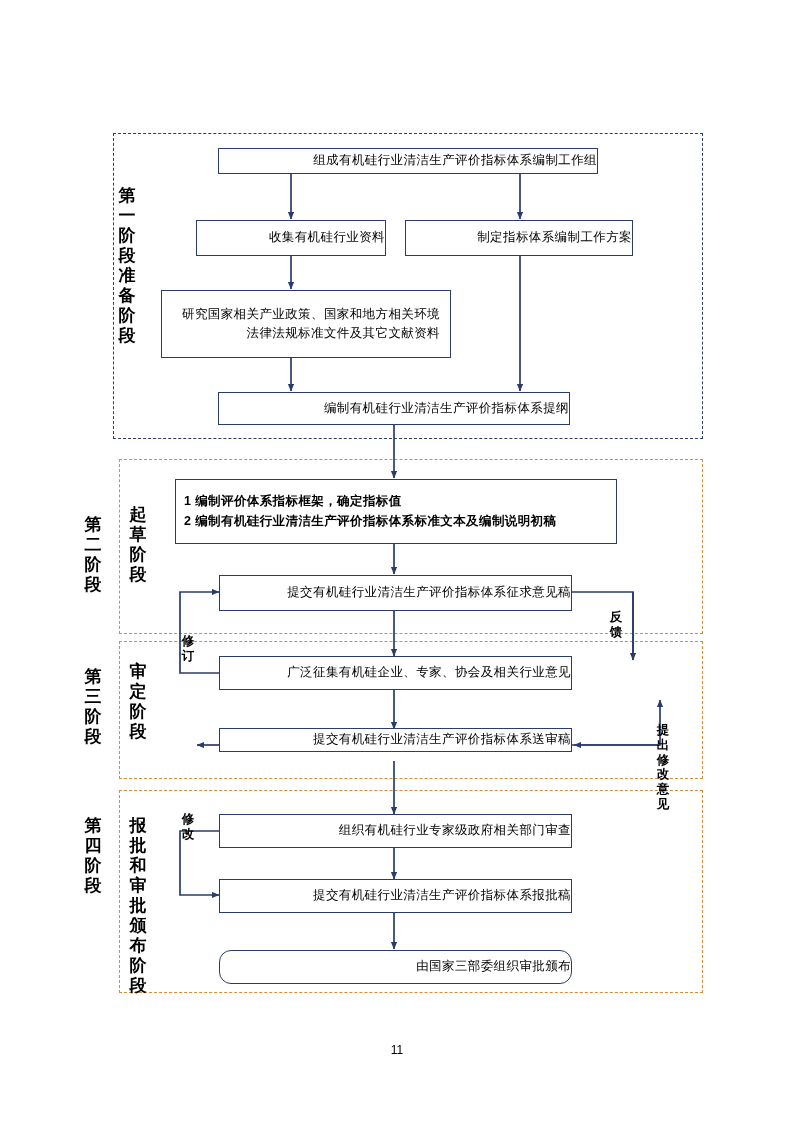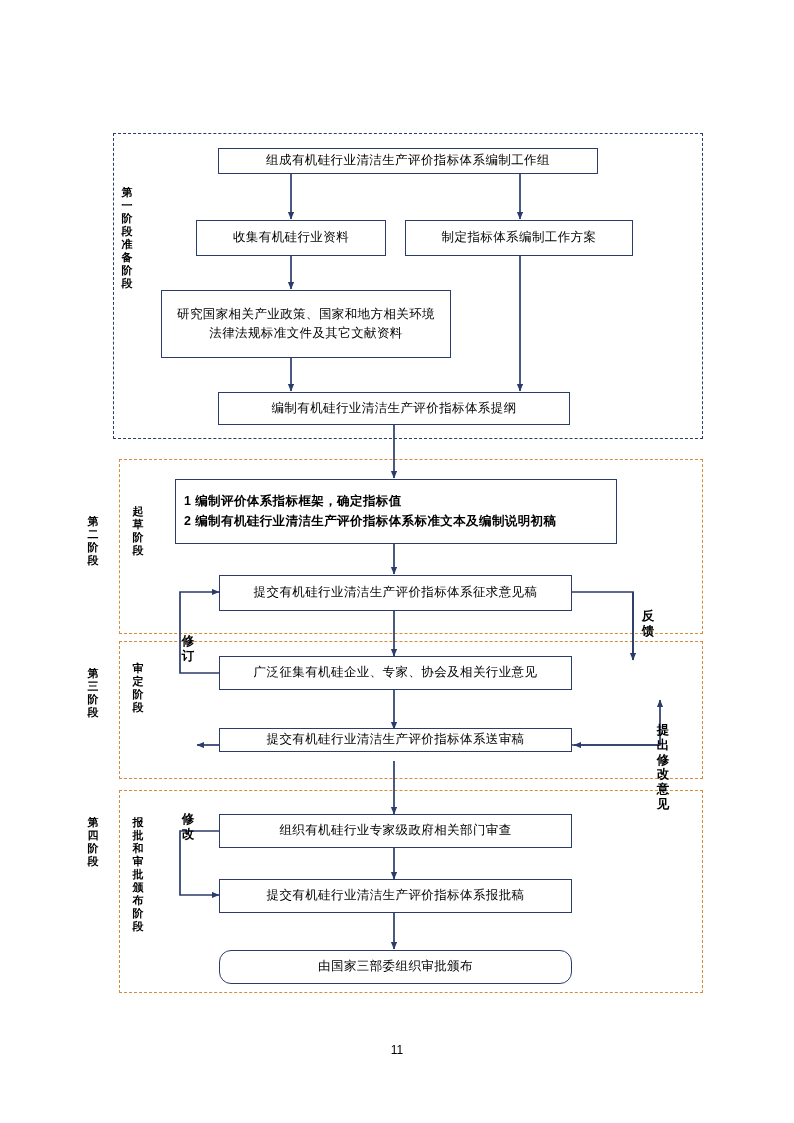--- a/index.html
+++ b/index.html
@@ -15,32 +15,32 @@
     position:absolute;
     border:1px solid #2b3c6b;
     background:#ffffff;
     box-sizing:border-box;
     display:flex;
     align-items:center;
     justify-content:center;
     font-size:12.5px;
     color:#000000;
     line-height:1.55;
-    text-align:center;
+    text-align:right;
     letter-spacing:0.4px;
   }
   .box.left{
     justify-content:flex-start;
     text-align:left;
     padding:4px 8px;
   }
   .box .inner{width:100%;}
   .phase-label{
     position:absolute;
-    font-size:11px;
+    font-size:17px;
     font-weight:bold;
     color:#000000;
     width:18px;
     text-align:center;
     line-height:1.18;
     letter-spacing:0px;
     word-break:break-all;
   }
   .side-label{
     position:absolute;
@@ -136,21 +136,21 @@
 
   <div class="phase-label" style="left:118px;top:186px;">第一阶段准备阶段</div>
   <div class="phase-label" style="left:84px;top:515px;">第二阶段</div>
   <div class="phase-label" style="left:129px;top:505px;">起草阶段</div>
   <div class="phase-label" style="left:84px;top:667px;">第三阶段</div>
   <div class="phase-label" style="left:129px;top:662px;">审定阶段</div>
   <div class="phase-label" style="left:84px;top:816px;">第四阶段</div>
   <div class="phase-label" style="left:129px;top:816px;">报批和审批颁布阶段</div>
 
   <div class="side-label" style="left:179px;top:634px;">修订</div>
-  <div class="side-label" style="left:639px;top:610px;font-family:Liberation Mono, monospace;">反馈</div>
+  <div class="side-label" style="left:607px;top:610px;">反馈</div>
   <div class="side-label" style="left:179px;top:812px;">修改</div>
   <div class="side-label" style="left:647px;top:723px;margin-left:7px;">提出修改意见</div>
 
   <div class="box" style="left:218px;top:148px;width:380px;height:26px;">
     <span class="inner">组成有机硅行业清洁生产评价指标体系编制工作组</span>
   </div>
 
   <div class="box" style="left:196px;top:220px;width:190px;height:36px;">
     <span class="inner">收集有机硅行业资料</span>
   </div>

